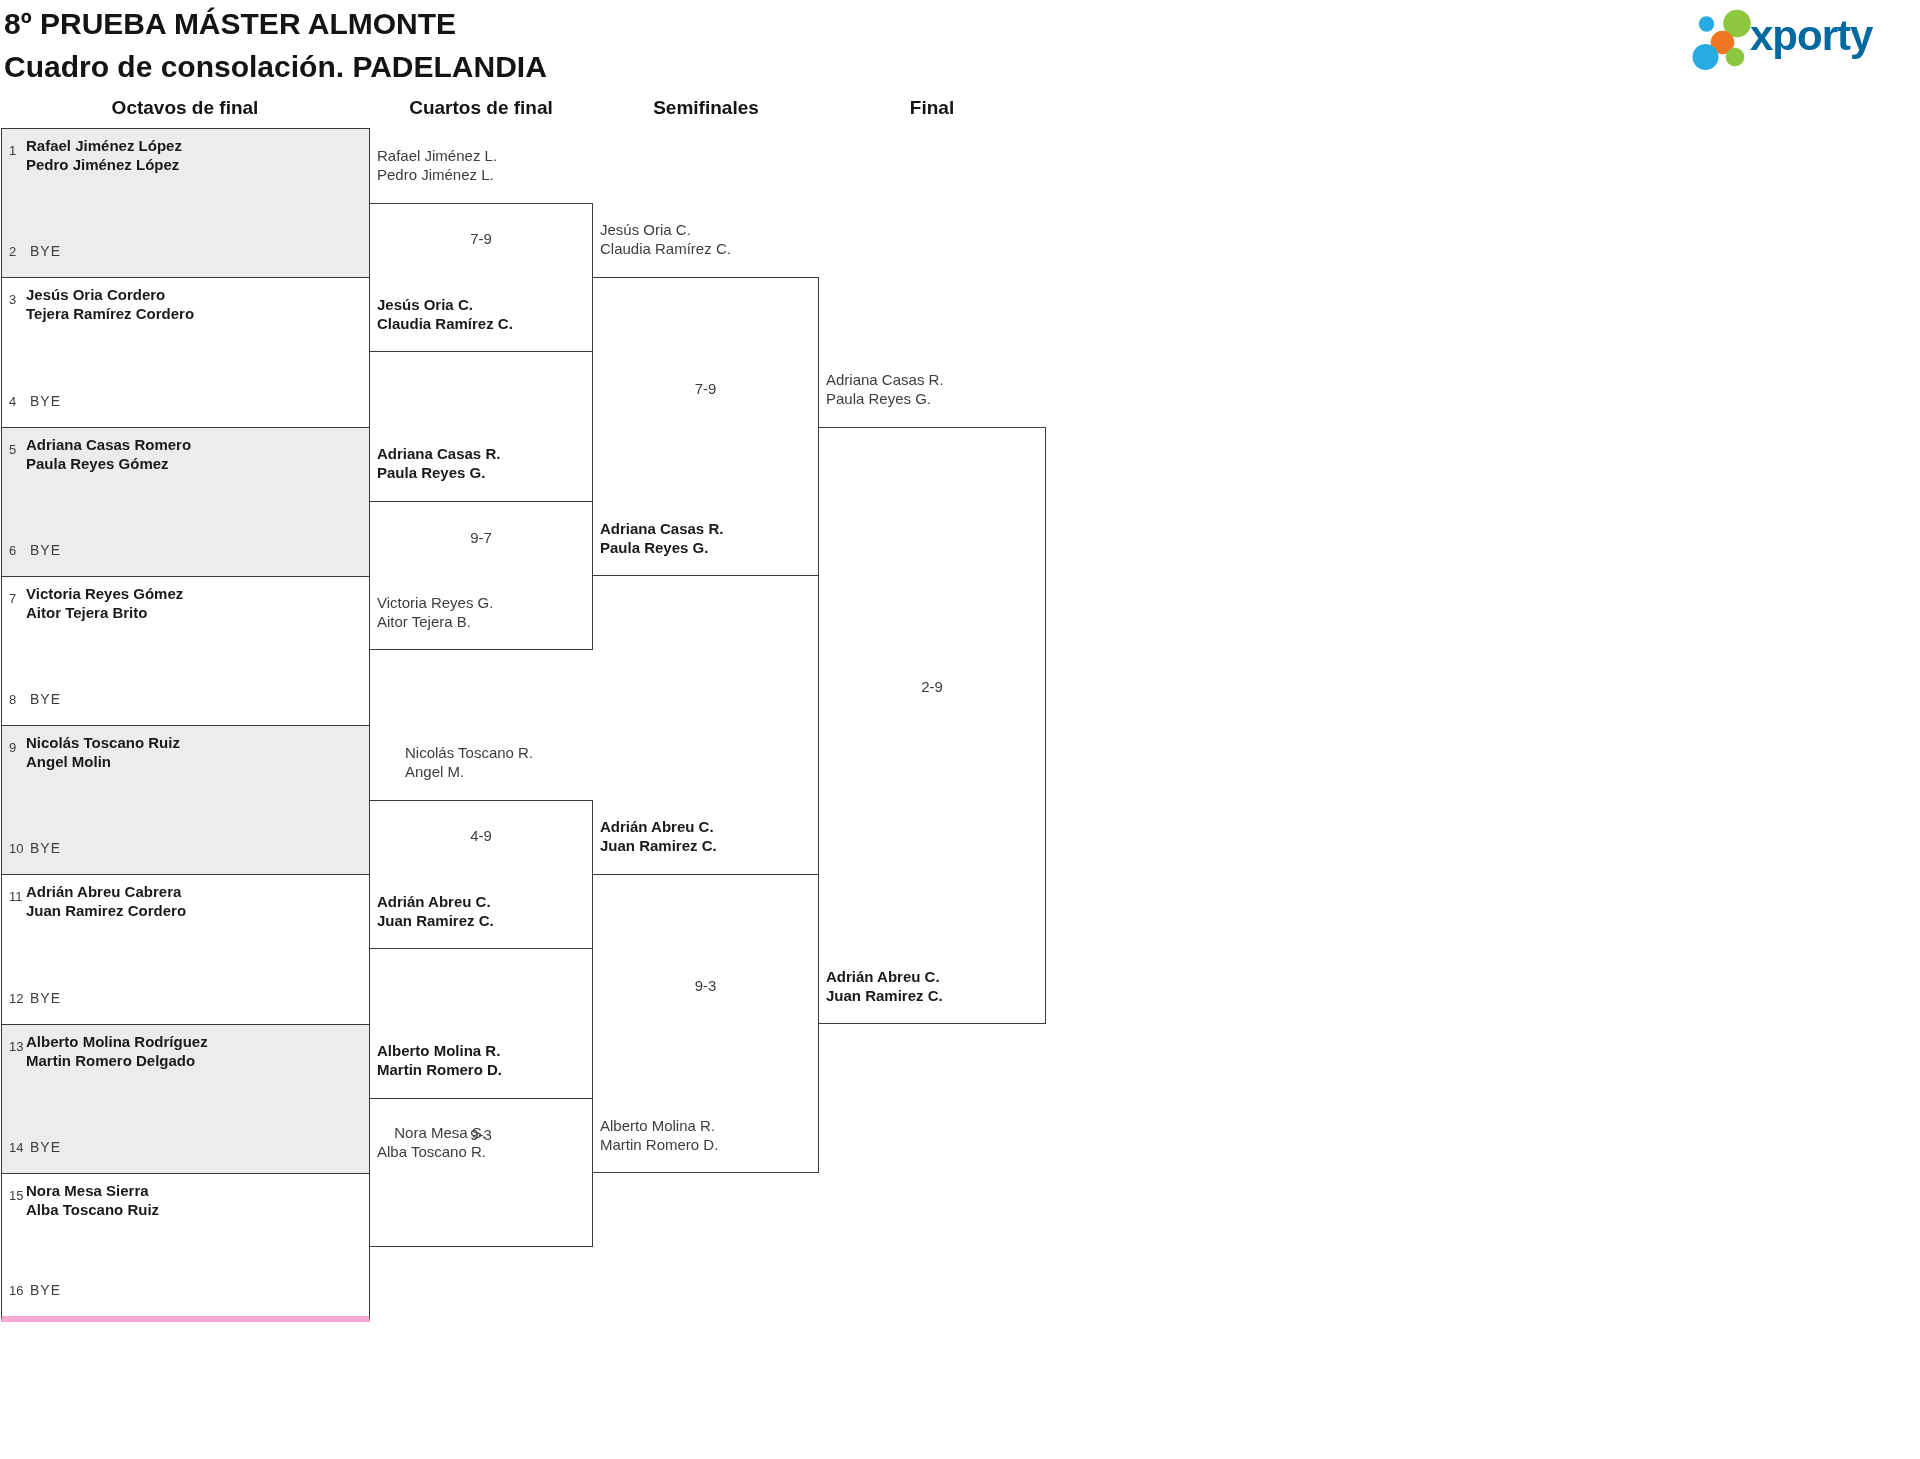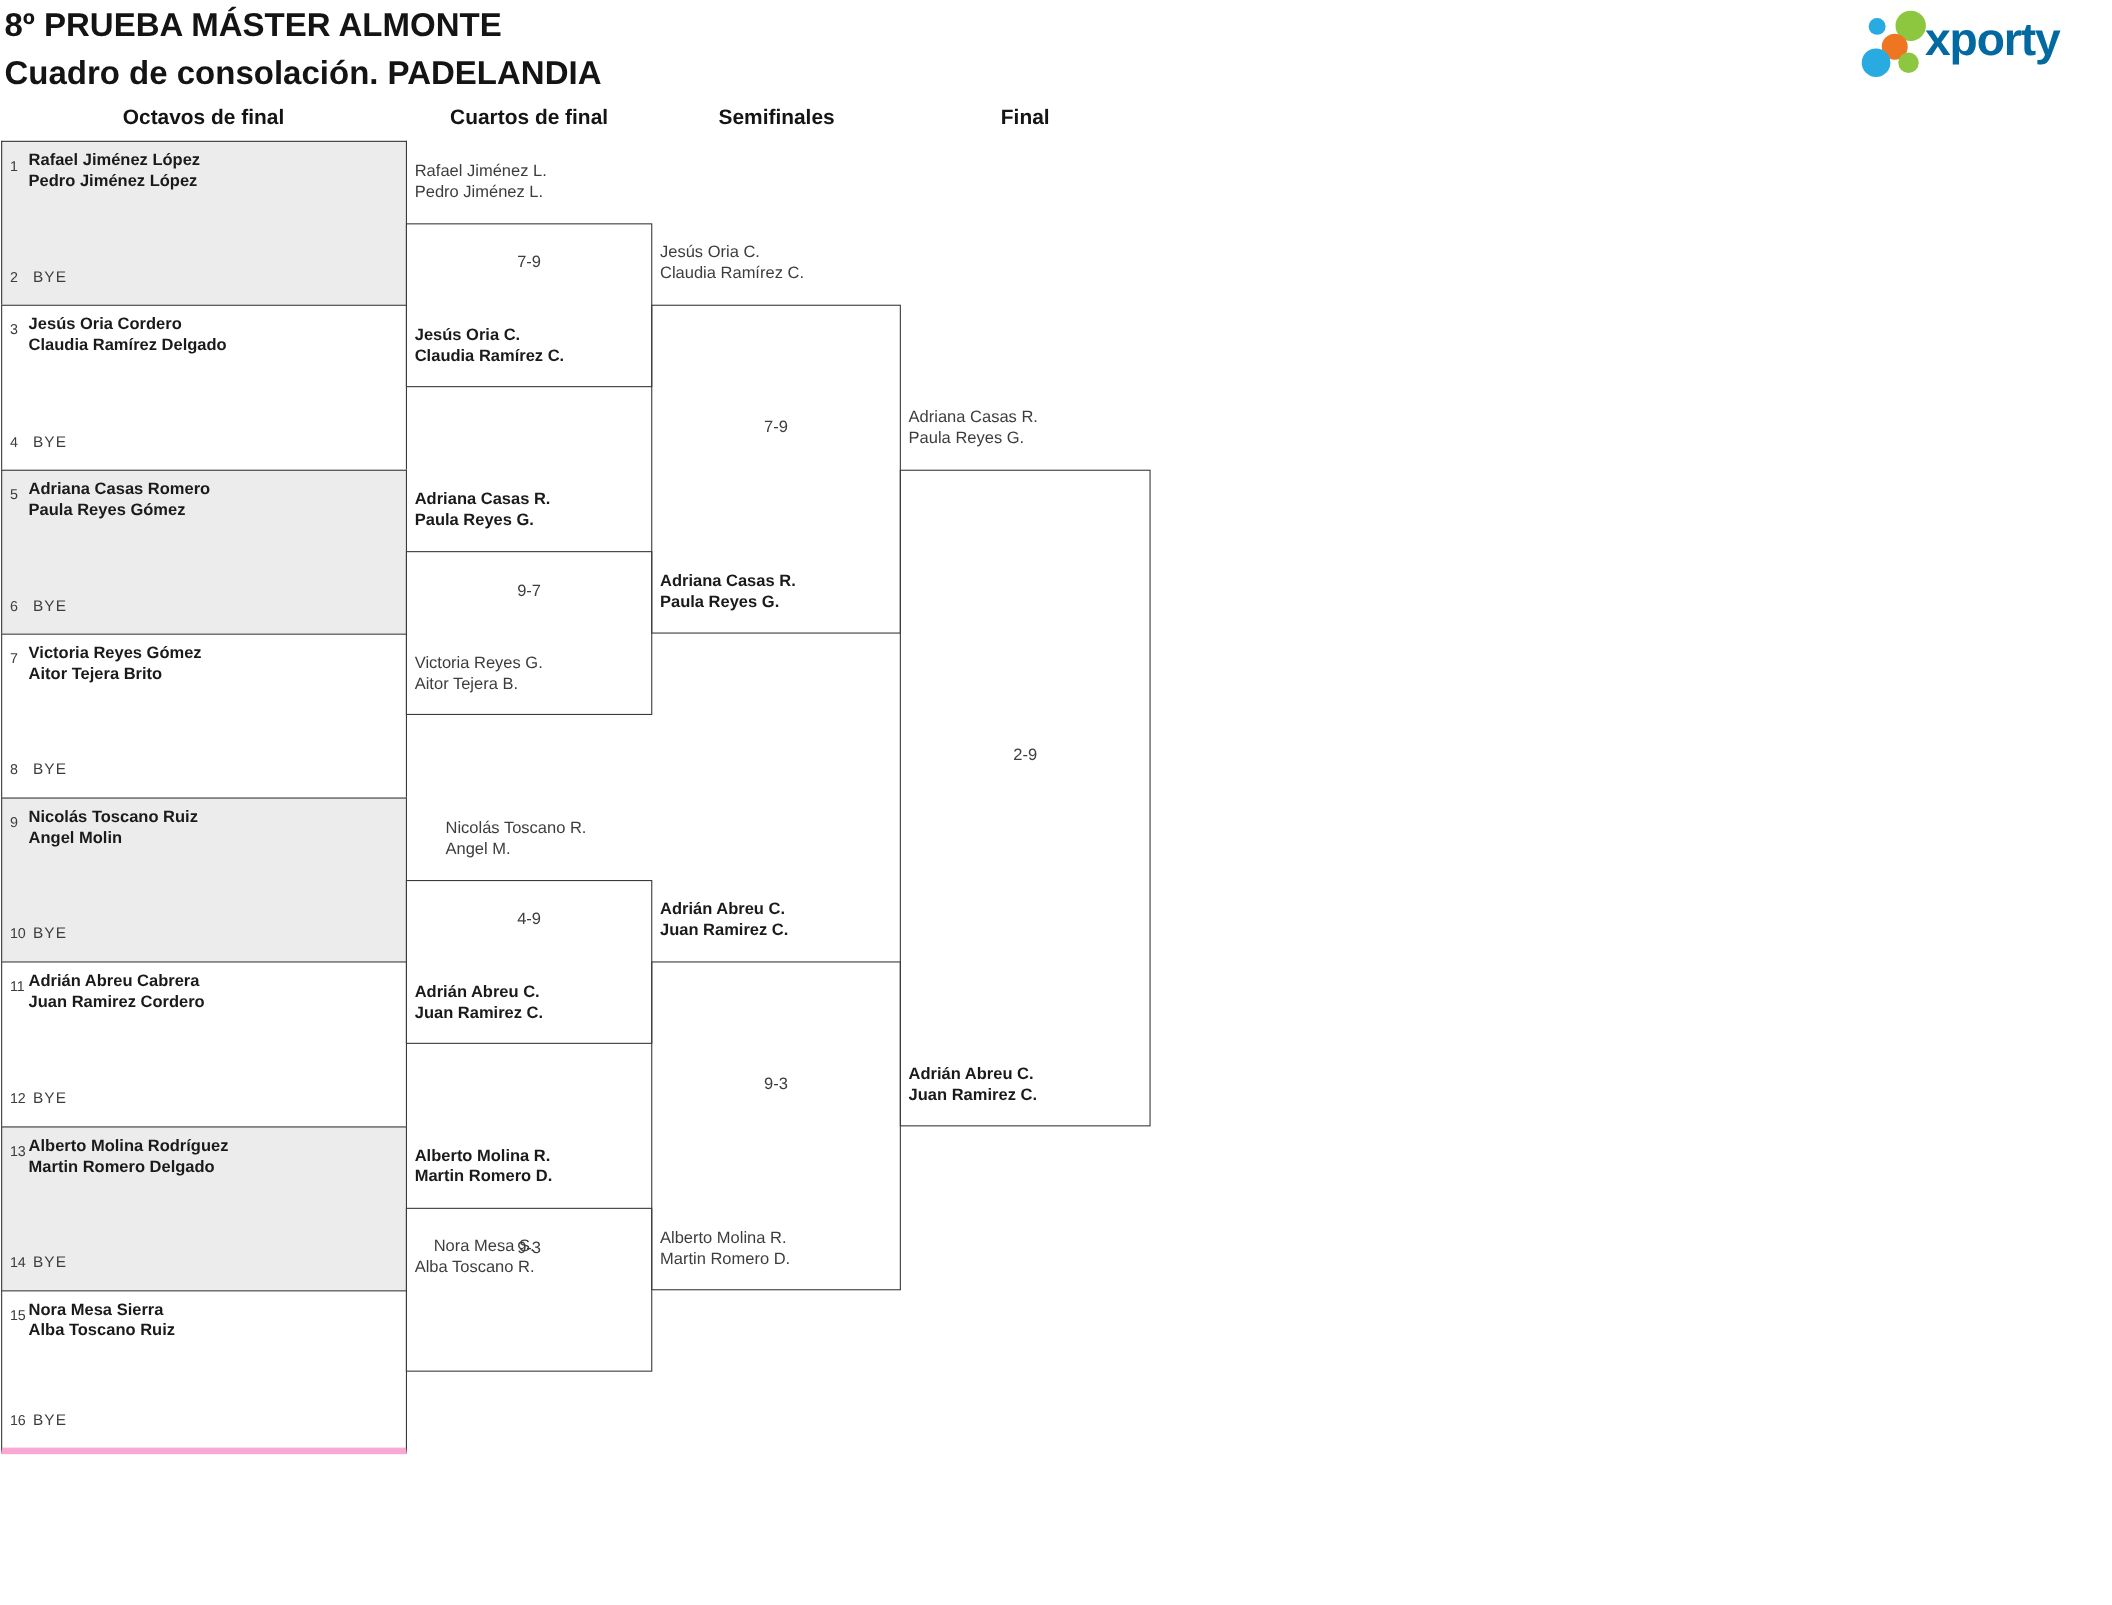--- a/index.html
+++ b/index.html
@@ -67,21 +67,21 @@
         </div>
         <div class="bye-row">
           <span class="s">2</span>
           <span class="b">BYE</span>
         </div>
       </div>
       <div class="r1-box" style="top: 277.25px; height: 149.25px;">
         <div class="r1-seed">3</div>
         <div class="r1-team">
           <div>Jesús Oria Cordero</div>
-          <div>Claudia Ramírez Delgado</div>
+          <div>Tejera Ramírez Cordero</div>
         </div>
         <div class="bye-row">
           <span class="s">4</span>
           <span class="b">BYE</span>
         </div>
       </div>
       <div class="r1-box shaded" style="top: 426.5px; height: 149.25px;">
         <div class="r1-seed">5</div>
         <div class="r1-team">
           <div>Adriana Casas Romero</div>

